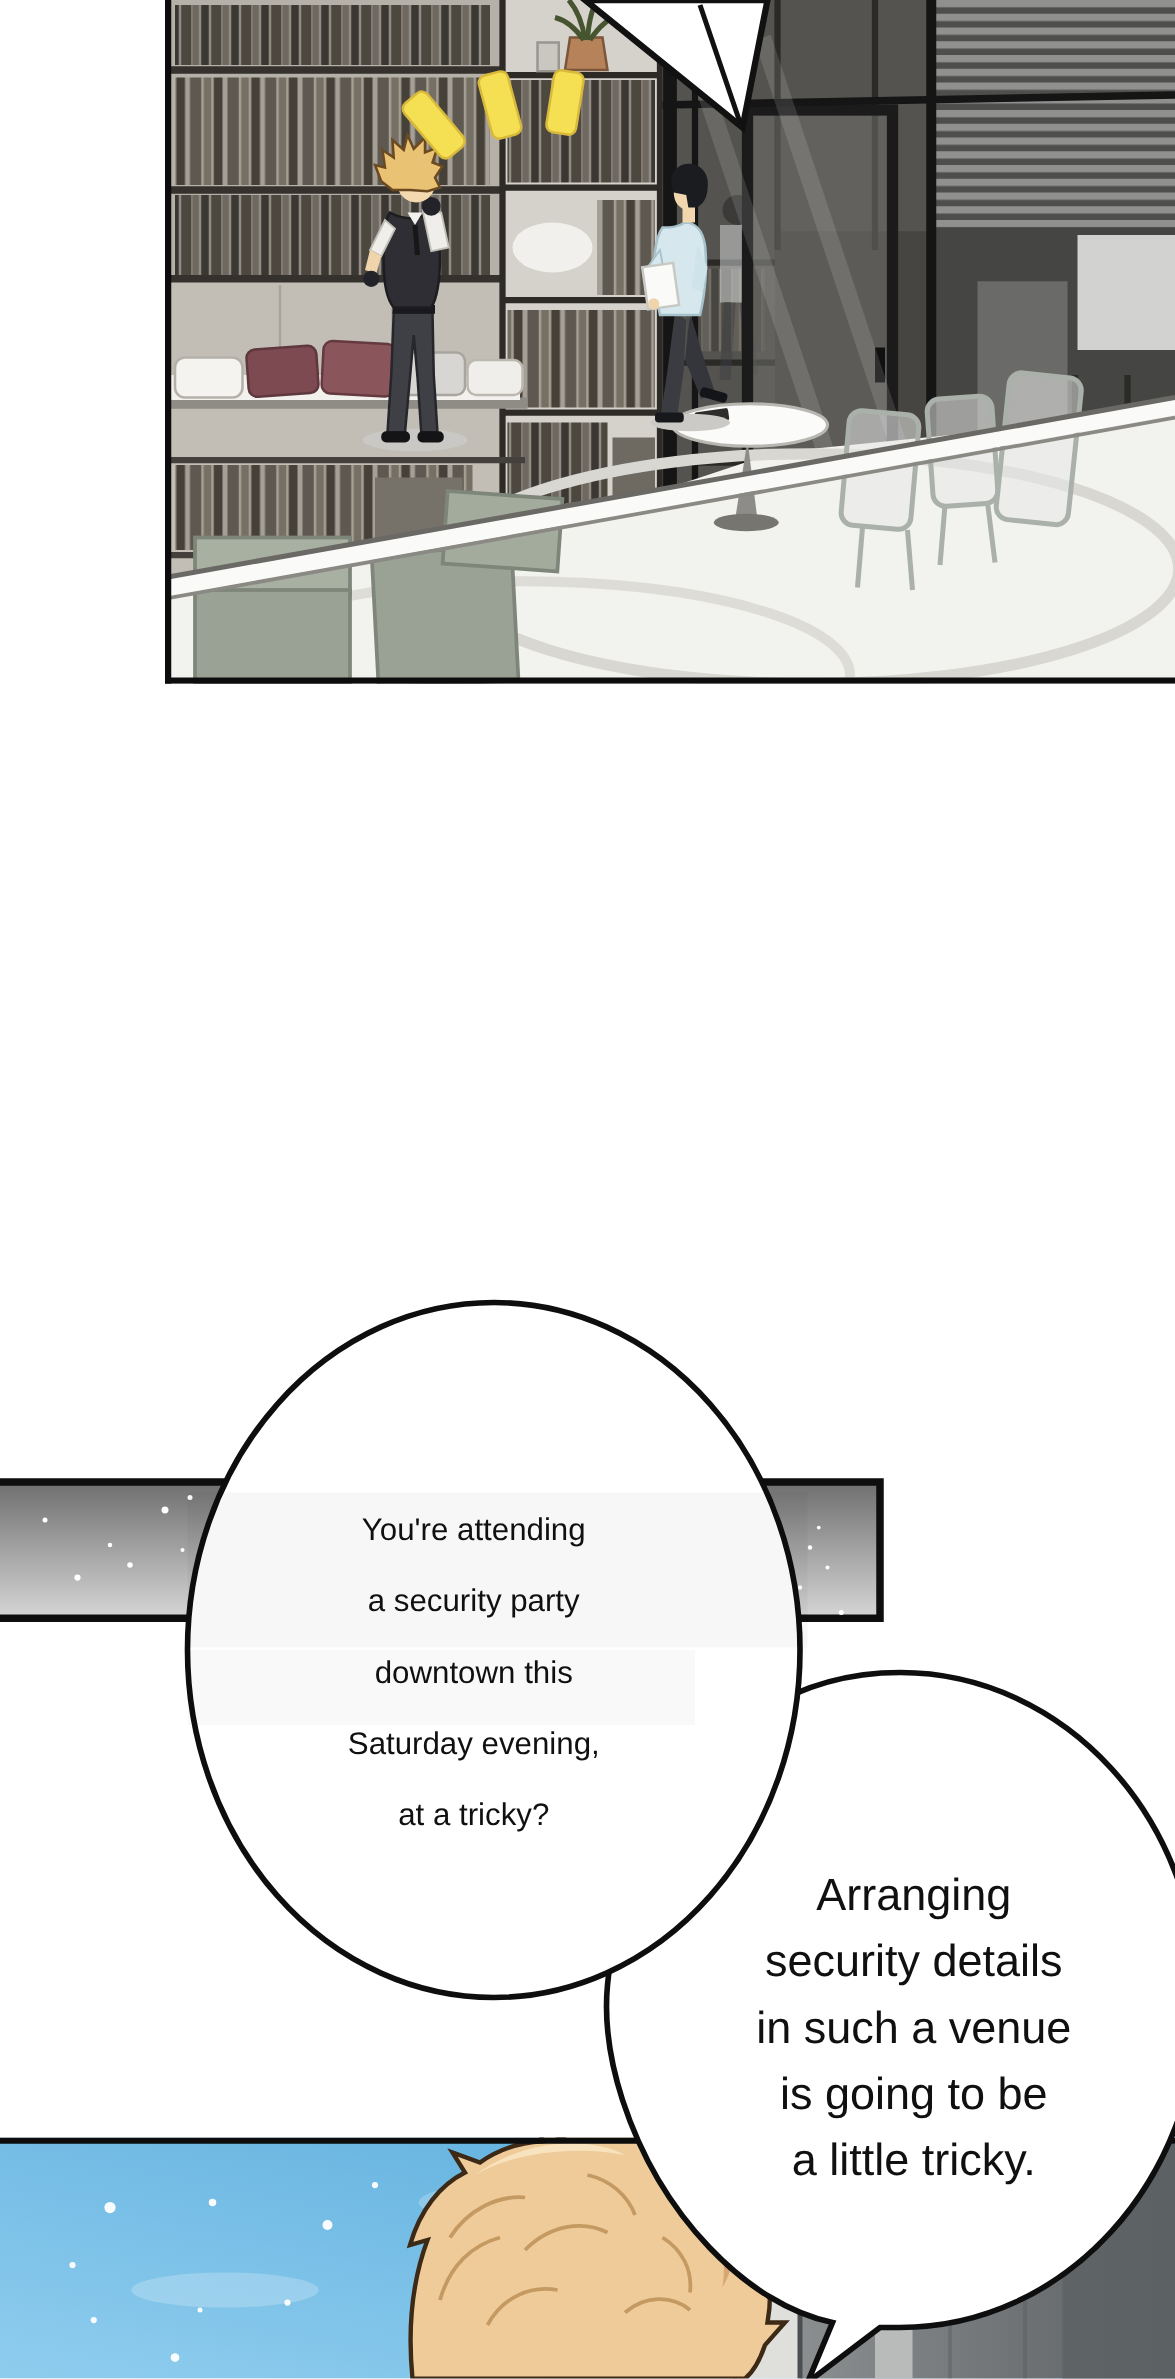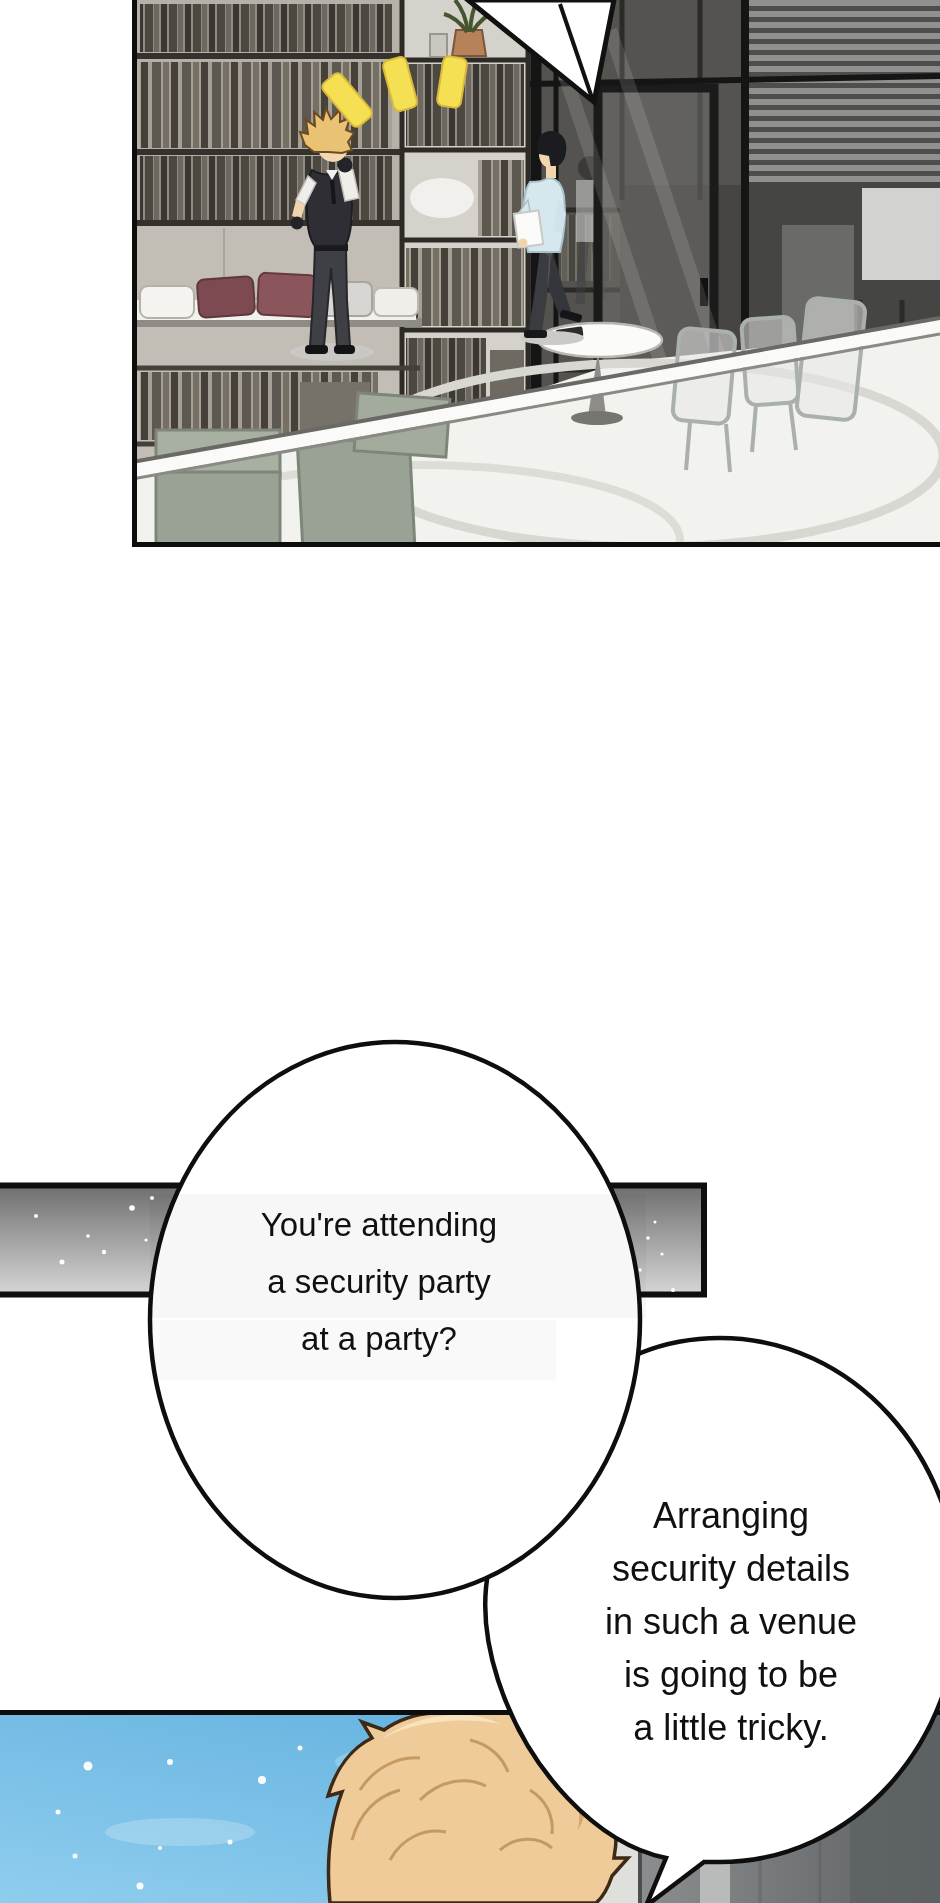--- a/index.html
+++ b/index.html
@@ -5,21 +5,21 @@
   html,body{margin:0;padding:0;background:#ffffff;}
   .page{
     position:relative;width:940px;height:1903px;background:#ffffff;
     overflow:hidden;font-family:"Liberation Sans",sans-serif;
   }
   .art{position:absolute;left:0;top:0;}
   .bubble-text{
     position:absolute;color:#101010;text-align:center;
     font-family:"Liberation Sans",sans-serif;font-weight:400;
   }
-  .bubble-text.first{left:163px;top:1196px;width:432px;font-size:33px;line-height:57px;}
+  .bubble-text.first{left:163px;top:1196px;width:432px;font-size:25px;line-height:57px;}
   .bubble-text.second{left:511px;top:1489px;width:440px;font-size:36px;line-height:53px;}
 </style>
 </head>
 <body>
 
 <div class="page">
 
 <svg class="art" width="940" height="1903" viewBox="0 0 940 1903">
   <defs>
     <clipPath id="clipTop">
@@ -344,21 +344,23 @@
   <g>
     <ellipse cx="395" cy="1320" rx="245" ry="278" fill="#ffffff" stroke="#0e0e0e" stroke-width="4.5"></ellipse>
     <rect x="150" y="1194" width="496" height="124" fill="#000000" opacity="0.03"></rect>
     <rect x="150" y="1320" width="406" height="60" fill="#000000" opacity="0.025"></rect>
   </g>
 </svg>
 
 <div class="bubble-text first">
   <div>You're attending</div>
   <div>a security party</div>
-  <div>at a party?</div>
+  <div>downtown this</div>
+  <div>Saturday evening,</div>
+  <div>at a tricky?</div>
 </div>
 
 <div class="bubble-text second">
   <div>Arranging</div>
   <div>security details</div>
   <div>in such a venue</div>
   <div>is going to be</div>
   <div>a little tricky.</div>
 </div>
 

